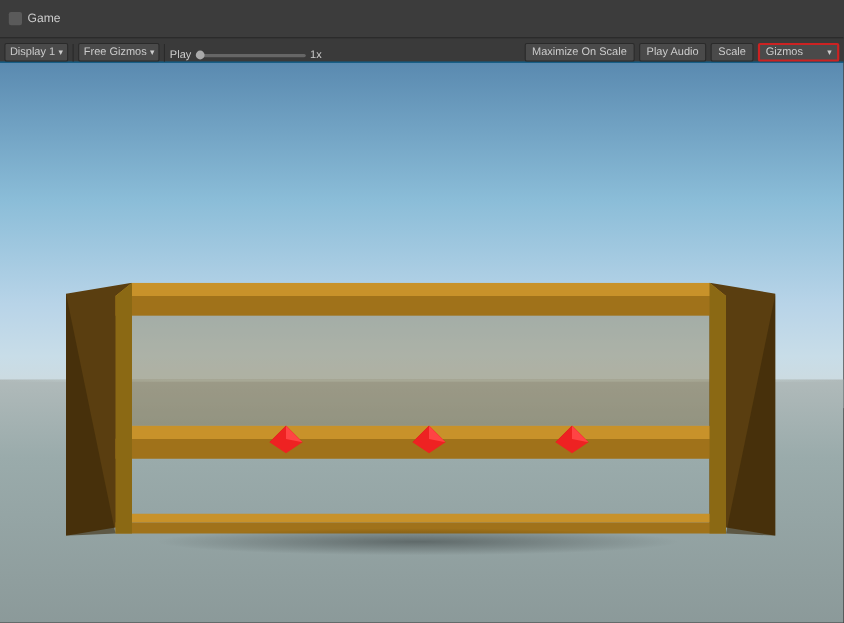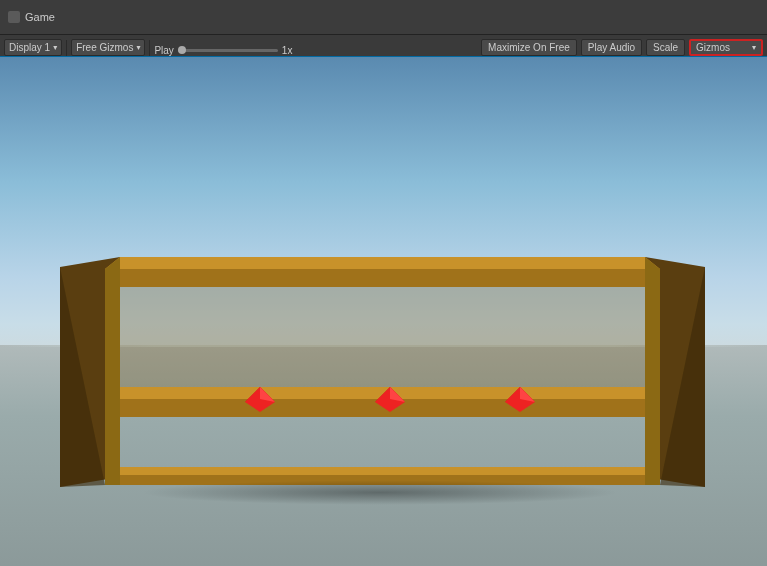--- a/index.html
+++ b/index.html
@@ -227,21 +227,21 @@
     <span>Play</span>
     <div class="scale-slider">
       <div class="scale-slider-thumb"></div>
     </div>
     <span>1x</span>
   </div>
 
   <div class="spacer"></div>
 
   <div class="toolbar-btn">
-    <span>Maximize On Free</span>
+    <span>Maximize On Scale</span>
   </div>
 
   <div class="toolbar-btn">
     <span>Play Audio</span>
   </div>
 
   <div class="toolbar-btn">
     <span>Scale</span>
   </div>
 

